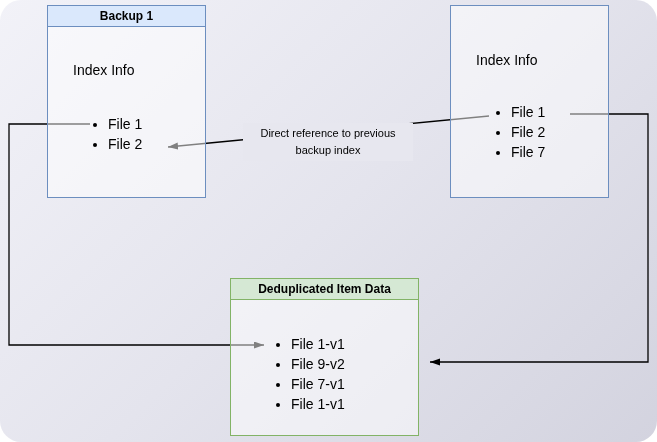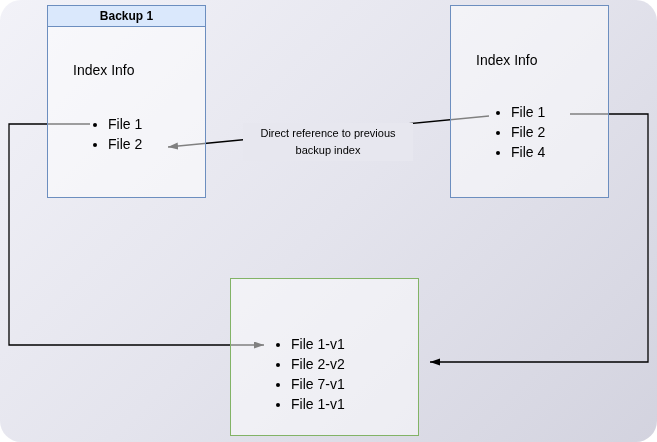--- a/index.html
+++ b/index.html
@@ -106,28 +106,29 @@
       <li>File 1</li>
       <li>File 2</li>
     </ul>
   </div>
 
   <div class="node blue" id="backup2">
     <div class="index-label">Index Info</div>
     <ul class="file-list">
       <li>File 1</li>
       <li>File 2</li>
-      <li>File 4</li>
+      <li>File 7</li>
     </ul>
   </div>
 
   <div class="node green" id="dedup">
+    <div class="node-header">Deduplicated Item Data</div>
     <ul class="file-list">
       <li>File 1-v1</li>
-      <li>File 2-v2</li>
+      <li>File 9-v2</li>
       <li>File 7-v1</li>
       <li>File 1-v1</li>
     </ul>
   </div>
 
   <div class="edge-label">Direct reference to previous backup index</div>
 
 </div>
 
 </body></html>

